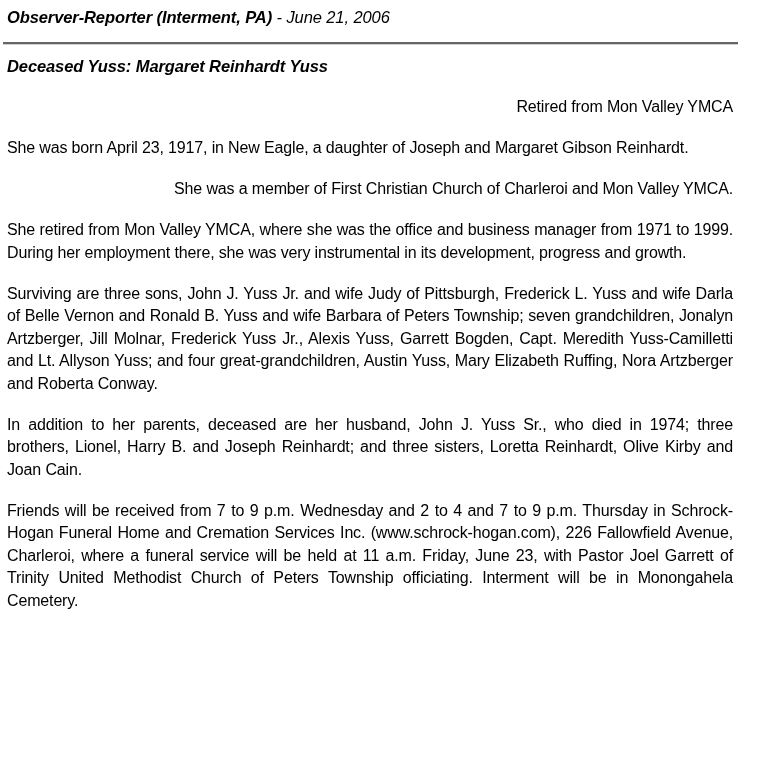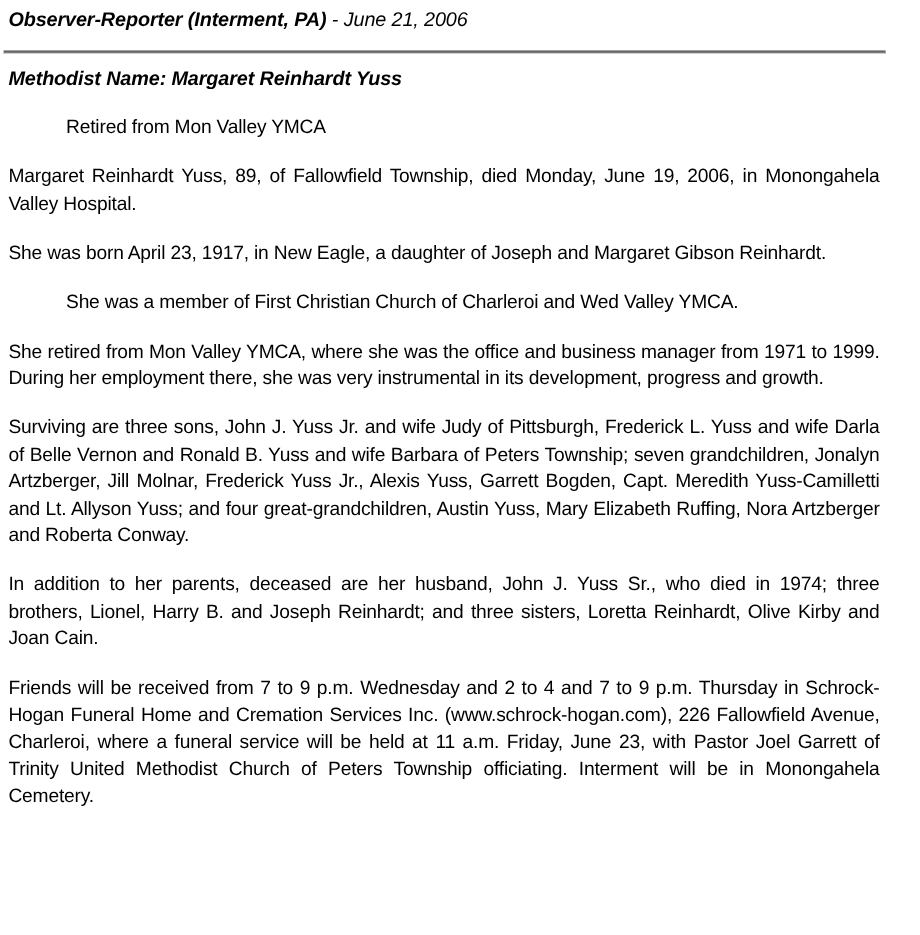--- a/index.html
+++ b/index.html
@@ -57,37 +57,36 @@
       width: 726px;
       font-size: 16px;
       line-height: 22.5px;
       letter-spacing: -0.15px;
     }
     .body-text p {
       margin: 0 0 18.5px 0;
       text-align: justify;
     }
     .body-text p.short {
-      text-align: left;
+      text-align: right;
       margin-left: 48px;
     }
   </style>
 </head>
 <body>
 
 <div class="header">
   <span class="source">Observer-Reporter (Interment, PA)</span><span class="sep"> - </span><span class="date">June 21, 2006</span>
 </div>
 
 <div class="rule"></div>
 
-<div class="deceased">Methodist Name: Margaret Reinhardt Yuss</div>
+<div class="deceased">Deceased Yuss: Margaret Reinhardt Yuss</div>
 
 <div class="body-text">
   <p class="short">Retired from Mon Valley YMCA</p>
-  <p>Margaret Reinhardt Yuss, 89, of Fallowfield Township, died Monday, June 19, 2006, in Monongahela Valley Hospital.</p>
   <p>She was born April 23, 1917, in New Eagle, a daughter of Joseph and Margaret Gibson Reinhardt.</p>
-  <p class="short">She was a member of First Christian Church of Charleroi and Wed Valley YMCA.</p>
+  <p class="short">She was a member of First Christian Church of Charleroi and Mon Valley YMCA.</p>
   <p>She retired from Mon Valley YMCA, where she was the office and business manager from 1971 to 1999. During her employment there, she was very instrumental in its development, progress and growth.</p>
   <p>Surviving are three sons, John J. Yuss Jr. and wife Judy of Pittsburgh, Frederick L. Yuss and wife Darla of Belle Vernon and Ronald B. Yuss and wife Barbara of Peters Township; seven grandchildren, Jonalyn Artzberger, Jill Molnar, Frederick Yuss Jr., Alexis Yuss, Garrett Bogden, Capt. Meredith Yuss-Camilletti and Lt. Allyson Yuss; and four great-grandchildren, Austin Yuss, Mary Elizabeth Ruffing, Nora Artzberger and Roberta Conway.</p>
   <p>In addition to her parents, deceased are her husband, John J. Yuss Sr., who died in 1974; three brothers, Lionel, Harry B. and Joseph Reinhardt; and three sisters, Loretta Reinhardt, Olive Kirby and Joan Cain.</p>
   <p>Friends will be received from 7 to 9 p.m. Wednesday and 2 to 4 and 7 to 9 p.m. Thursday in Schrock-Hogan Funeral Home and Cremation Services Inc. (www.schrock-hogan.com), 226 Fallowfield Avenue, Charleroi, where a funeral service will be held at 11 a.m. Friday, June 23, with Pastor Joel Garrett of Trinity United Methodist Church of Peters Township officiating. Interment will be in Monongahela Cemetery.</p>
 </div>
 
 </body></html>

